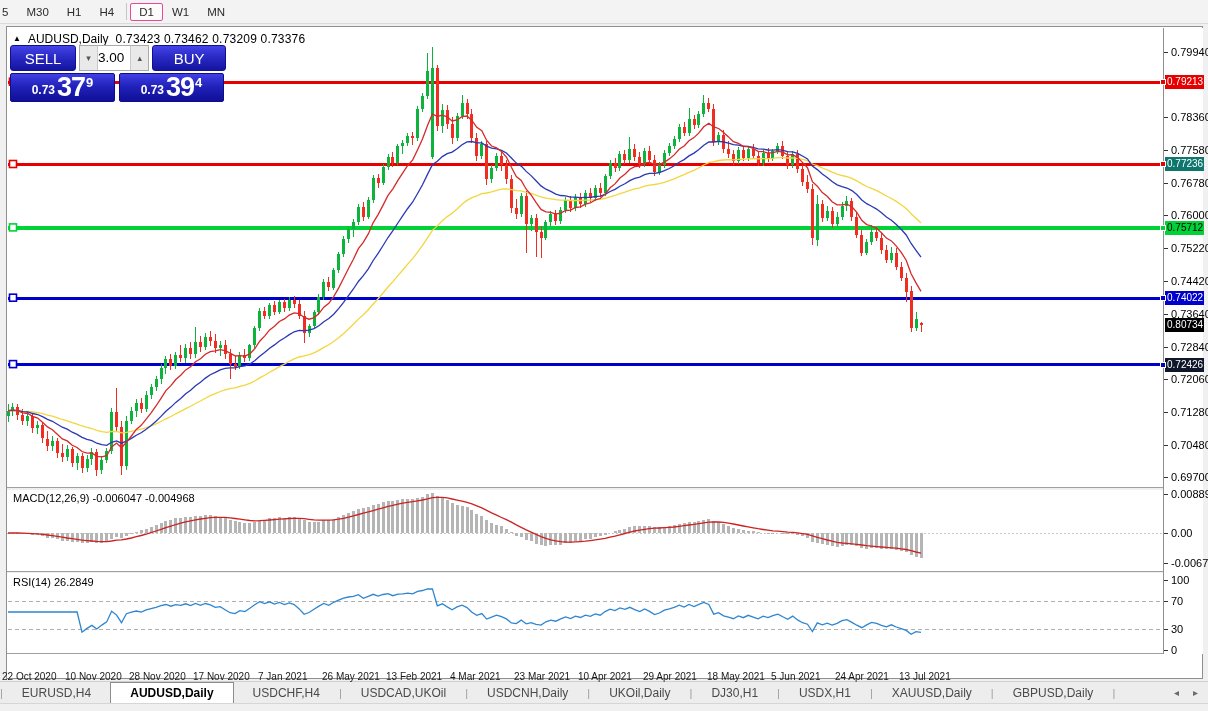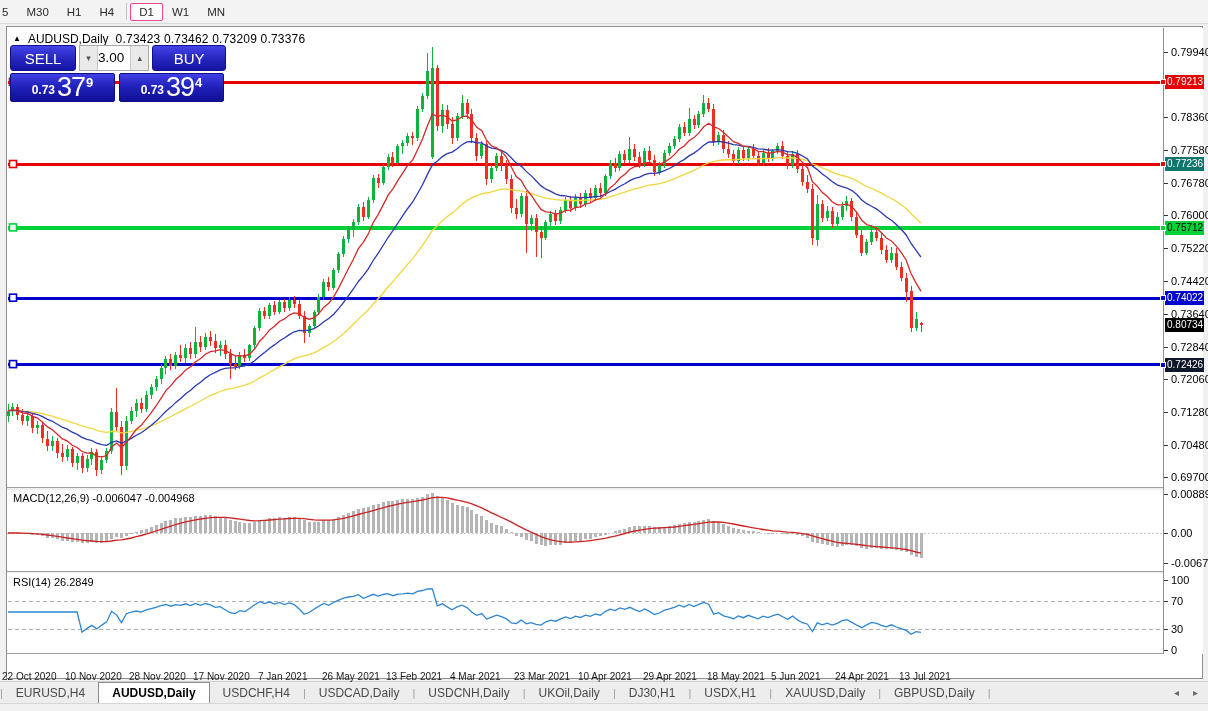--- a/index.html
+++ b/index.html
@@ -24,35 +24,35 @@
   .btn-trade{background:linear-gradient(#4444e8 0%,#2a2ac6 45%,#1414a0 100%);color:#fff;font-size:15px;display:flex;align-items:center;justify-content:center;border-radius:3px;border:1px solid #10108c;box-sizing:border-box}
   .btn-sell{width:70px}.btn-buy{width:78px}
   .spinner{flex:1;display:flex;border:1px solid #a9a9b0;background:#fff;box-sizing:border-box}
   .spin-btn{width:17px;background:#e9e9e9;color:#555;font-size:9px;display:flex;align-items:center;justify-content:center}
   .spin-btn.dn{border-right:1px solid #c9c9c9}
   .spin-btn.up{border-left:1px solid #c9c9c9}
   .spin-val{flex:1;text-align:right;font-size:13.5px;color:#000;padding:4px 6px 0 0}
   .tp-prices{display:flex;gap:4px;margin-top:2px}
   .pbox{width:105px;height:29px;background:linear-gradient(#4040e6 0%,#2222bc 45%,#0f0f96 100%);border:1px solid #0e0e88;border-radius:2px;color:#fff;display:flex;align-items:flex-end;justify-content:center;box-sizing:border-box;padding-bottom:0}
   .p-pre{font-size:12px;font-weight:700;margin:0 2px 4px 0}
-  .p-big{font-size:27px;font-weight:400;line-height:27px;letter-spacing:-1px}
+  .p-big{font-size:27px;font-weight:700;line-height:27px;letter-spacing:-1px}
   .p-sup{font-size:13px;font-weight:700;position:relative;top:1px;margin-left:1px;align-self:flex-start}
   
   .paxis{position:absolute;left:1163px;top:28px;width:39px;height:626px;background:#fff;border-left:1px solid #8f8f8f;z-index:3}
   .ptick{position:absolute;left:7px;font-size:11px;color:#000;line-height:13px;white-space:nowrap}
   .ptick::before{content:"";position:absolute;left:-7px;top:6px;width:4px;height:1px;background:#333}
   .badge{position:absolute;left:1px;width:37px;font-size:10px;line-height:14px;padding-left:2px;color:#fff;z-index:2;white-space:nowrap}
   .badge .mk{position:absolute;left:-5px;top:4px;width:6px;height:6px;border:1px solid #fff;box-sizing:border-box}
   
   .daxis{position:absolute;left:7px;top:655px;width:1156px;height:22px;background:#fff;z-index:2}
   .dlab{position:absolute;top:16px;font-size:10px;color:#1a1a1a;white-space:nowrap}
   .indlabel{position:absolute;font-size:11px;color:#000;z-index:3;background:rgba(255,255,255,.0)}
   
   .tabbar{position:absolute;left:0;top:681px;width:1208px;height:21px;background:#ededed;border-top:1px solid #cfcfcf;border-bottom:1px solid #d6d6d6;display:flex;align-items:stretch;font-size:12px;color:#4a4a4a}
-  .tab{padding:2px 13px;display:flex;align-items:center;white-space:nowrap}
+  .tab{padding:2px 19px;display:flex;align-items:center;white-space:nowrap}
   .tab.active{background:#fff;border:1px solid #8c8c8c;border-bottom:none;color:#000;font-weight:700}
   .tsep{color:#9f9f9f;align-self:center;font-size:11px}
   .tab-arrows{margin-left:auto;display:flex;gap:14px;padding-right:10px;color:#6b6b6b;font-size:10px;align-items:center}
 </style>
 </head>
 <body>
 
 <div id="screen">
 
   <div class="toolbar">
@@ -747,21 +747,21 @@
       <div class="dlab" style="left:828px">24 Apr 2021</div>
       <div class="dlab" style="left:892px">13 Jul 2021</div>
     </div>
 
   <div class="tabbar" id="tabbar">
       <span class="tsep">|</span>
       <span class="tab">EURUSD,H4</span>
       <span class="tab active">AUDUSD,Daily</span>
       <span class="tab">USDCHF,H4</span>
       <span class="tsep">|</span>
-      <span class="tab">USDCAD,Daily</span>
+      <span class="tab">USDCAD,UKOil</span>
       <span class="tsep">|</span>
       <span class="tab">USDCNH,Daily</span>
       <span class="tsep">|</span>
       <span class="tab">UKOil,Daily</span>
       <span class="tsep">|</span>
       <span class="tab">DJ30,H1</span>
       <span class="tsep">|</span>
       <span class="tab">USDX,H1</span>
       <span class="tsep">|</span>
       <span class="tab">XAUUSD,Daily</span>

